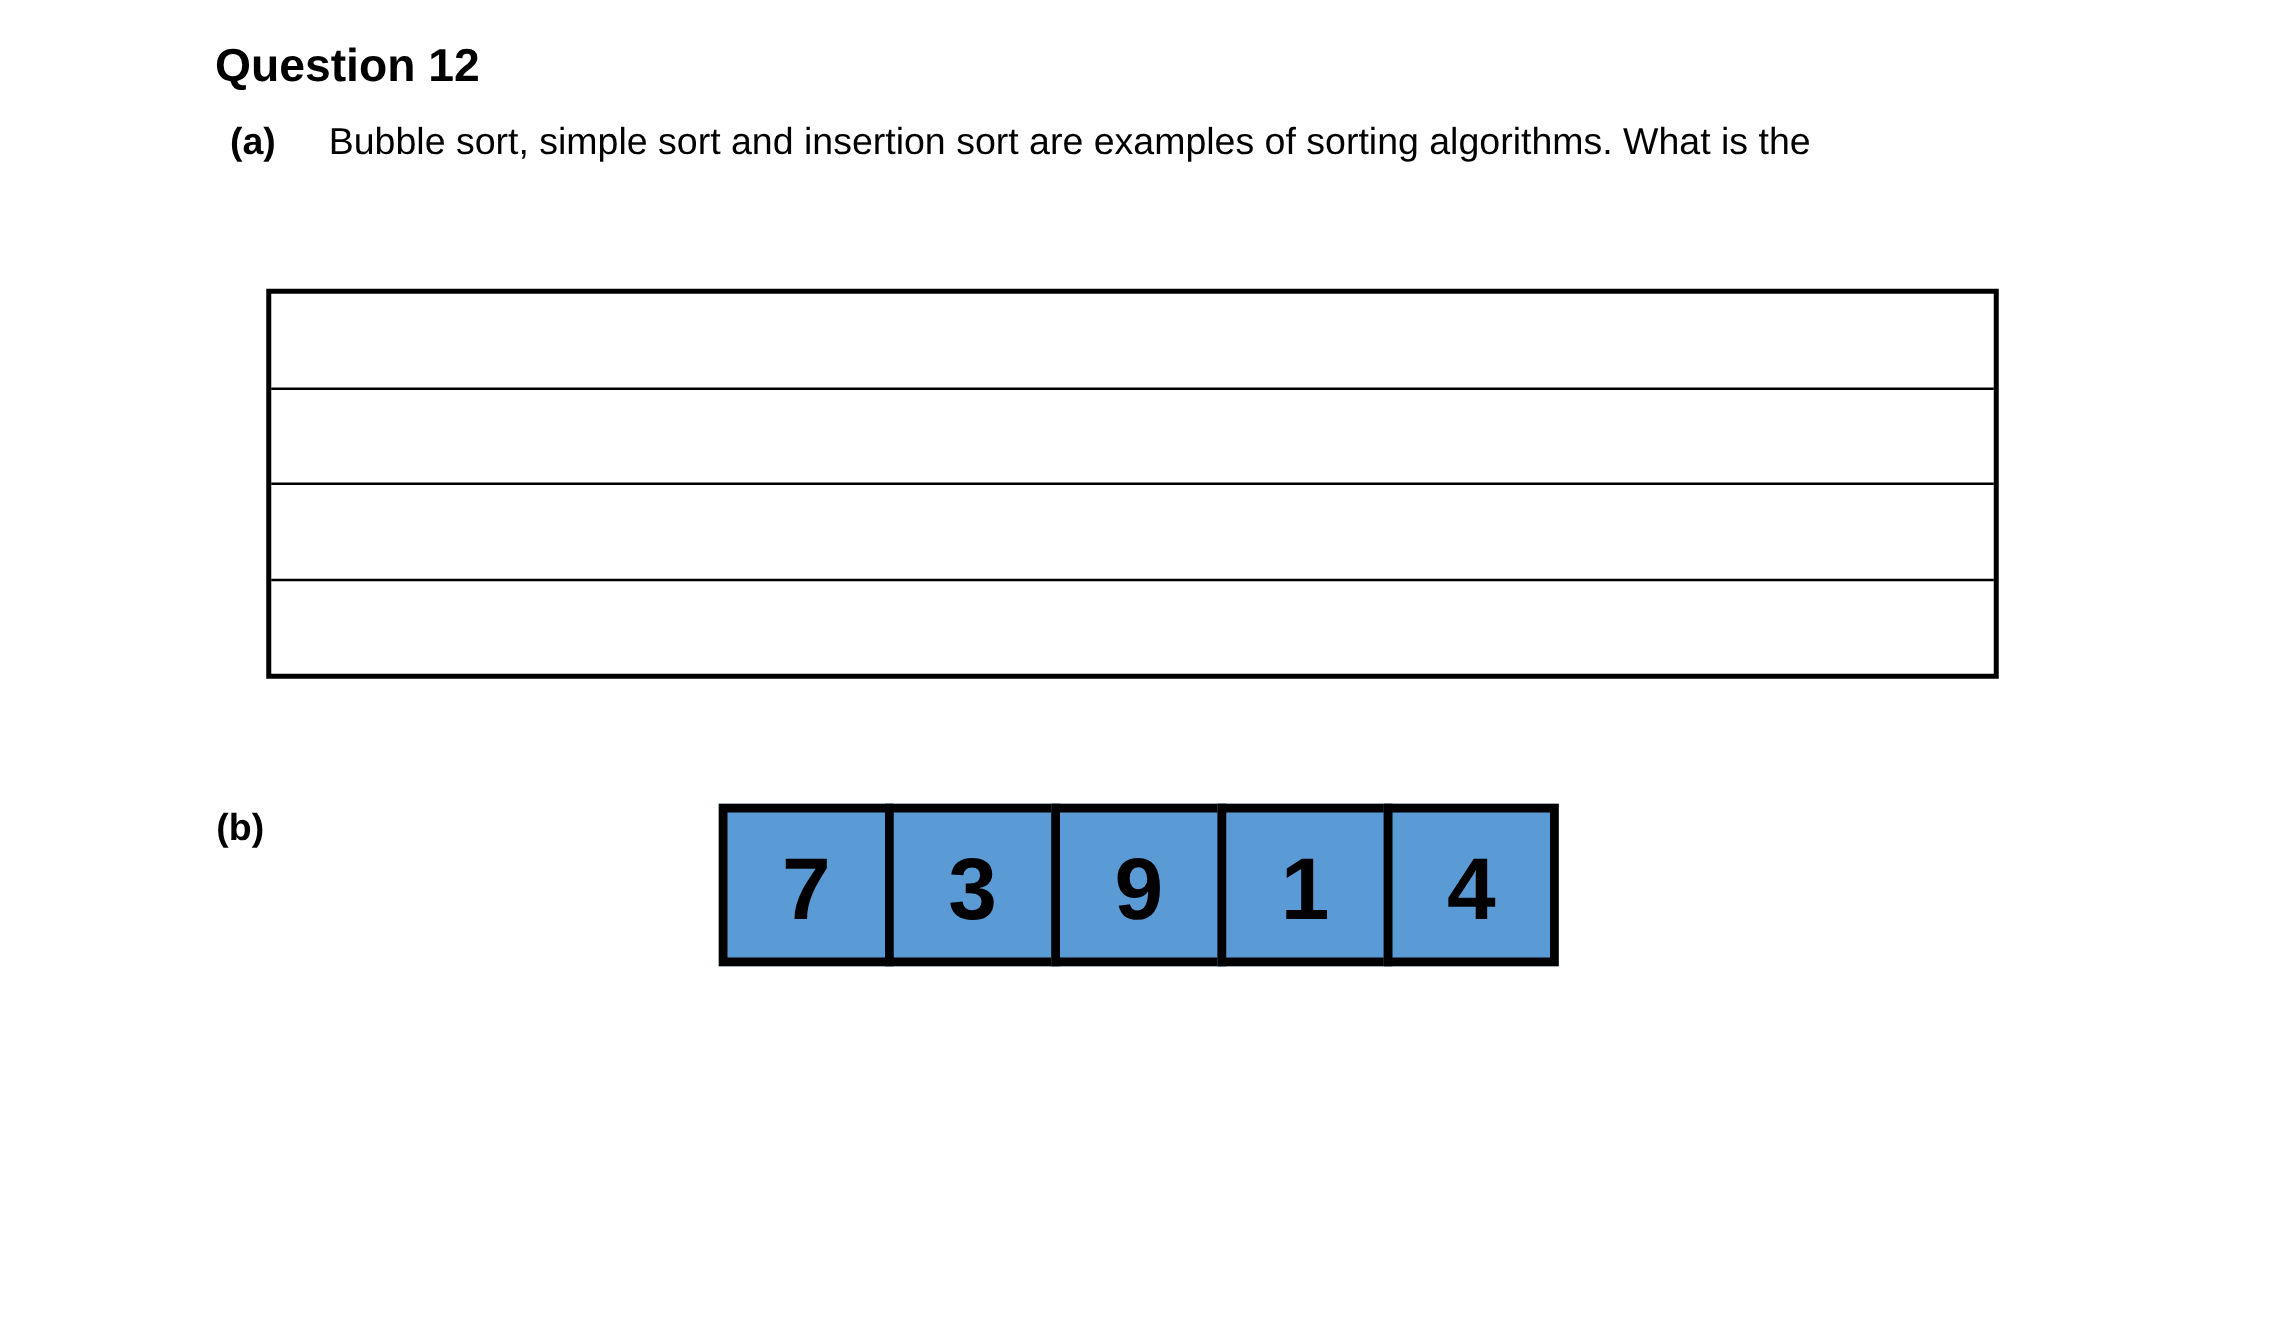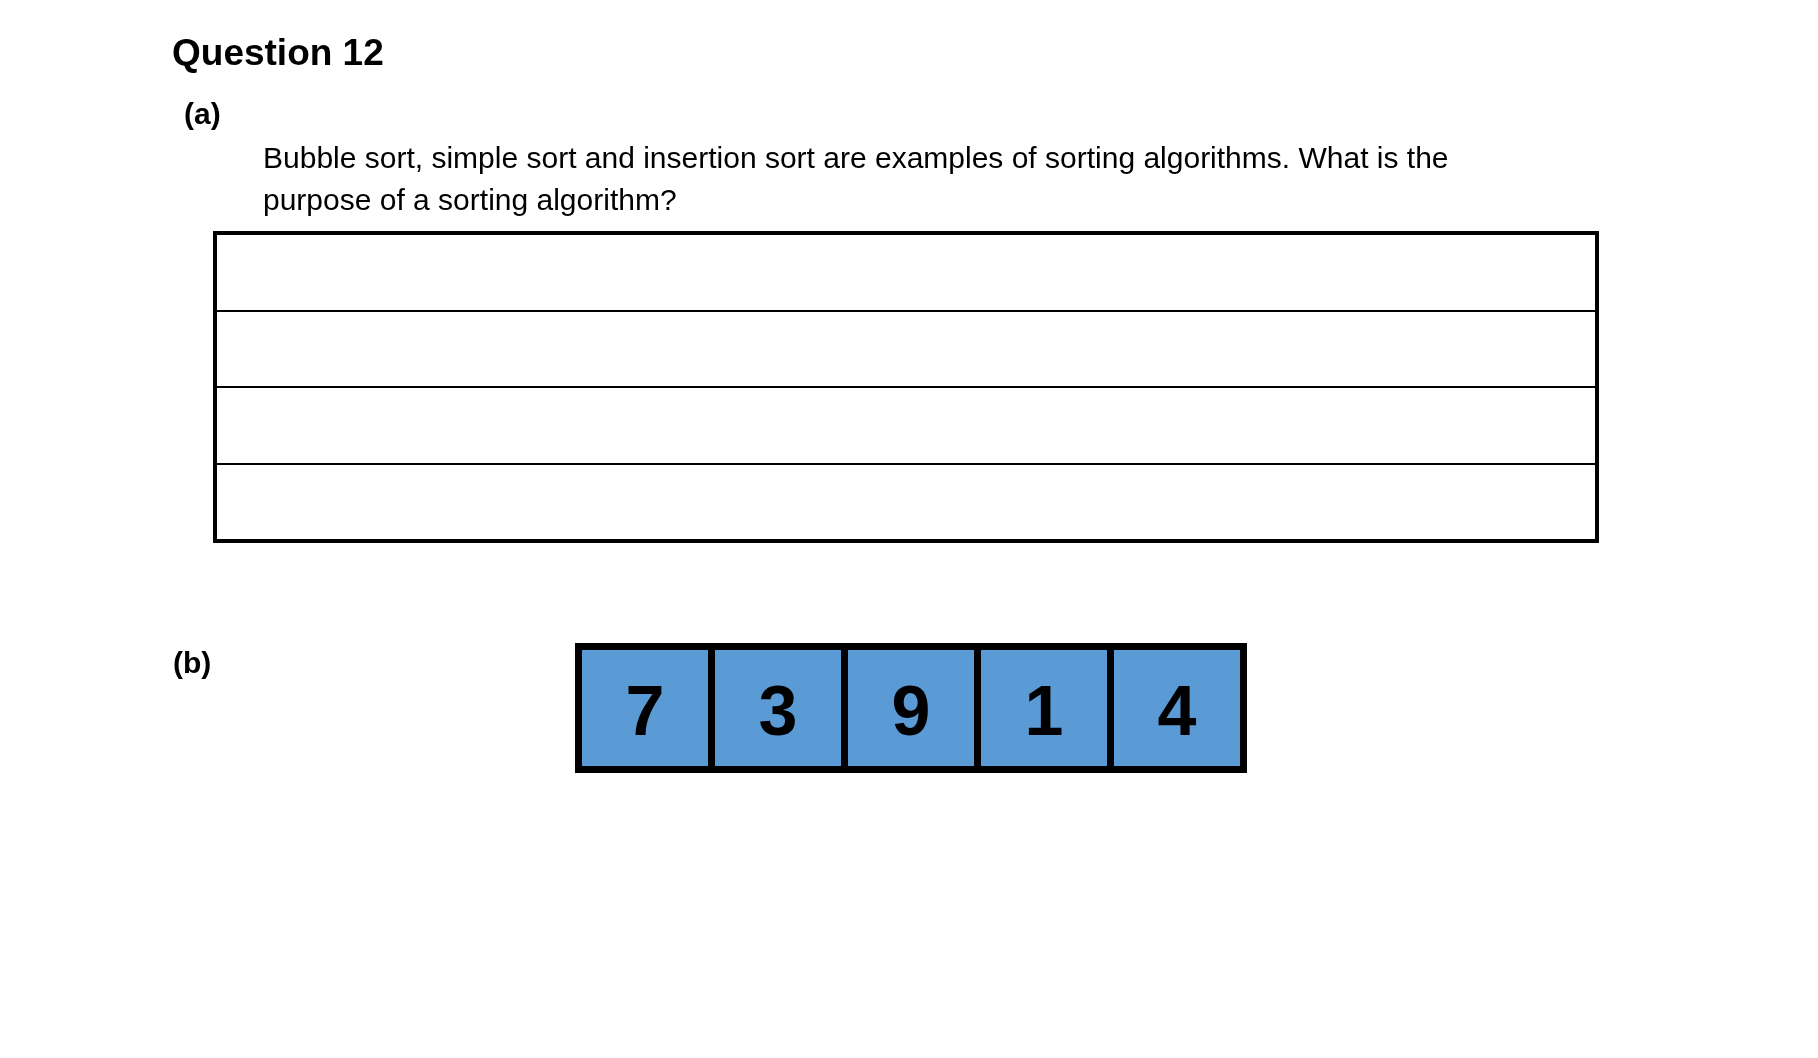--- a/index.html
+++ b/index.html
@@ -33,21 +33,21 @@
     font-size: 30px;
     line-height: 42px;
   }
   .part-label {
     position: absolute;
     left: 0;
     top: 0;
     font-weight: bold;
     white-space: nowrap;
   }
-  .part-lines { margin-left: 79px; white-space: nowrap; margin-top: 44px; }
+  .part-lines { margin-left: 79px; white-space: nowrap; }
 
   
   .answer-box-a {
     position: absolute;
     left: 213px;
     top: 231px;
     width: 1386px;
     height: 312px;
     border: 4px solid #000000;
     background: #ffffff;
@@ -117,21 +117,20 @@
 <body>
 
 <div class="canvas">
 
   <div class="q-title">Question 12</div>
 
   <div class="part-a-text">
     <span class="part-label">(a)</span>
     <div class="part-lines">
       <div>Bubble sort, simple sort and insertion sort are examples of sorting algorithms. What is the</div>
-      <div>purpose of a sorting algorithm?</div>
     </div>
   </div>
 
   <div class="answer-box-a">
 
       <div class="answer-row"></div>
 
       <div class="answer-row"></div>
 
       <div class="answer-row"></div>

